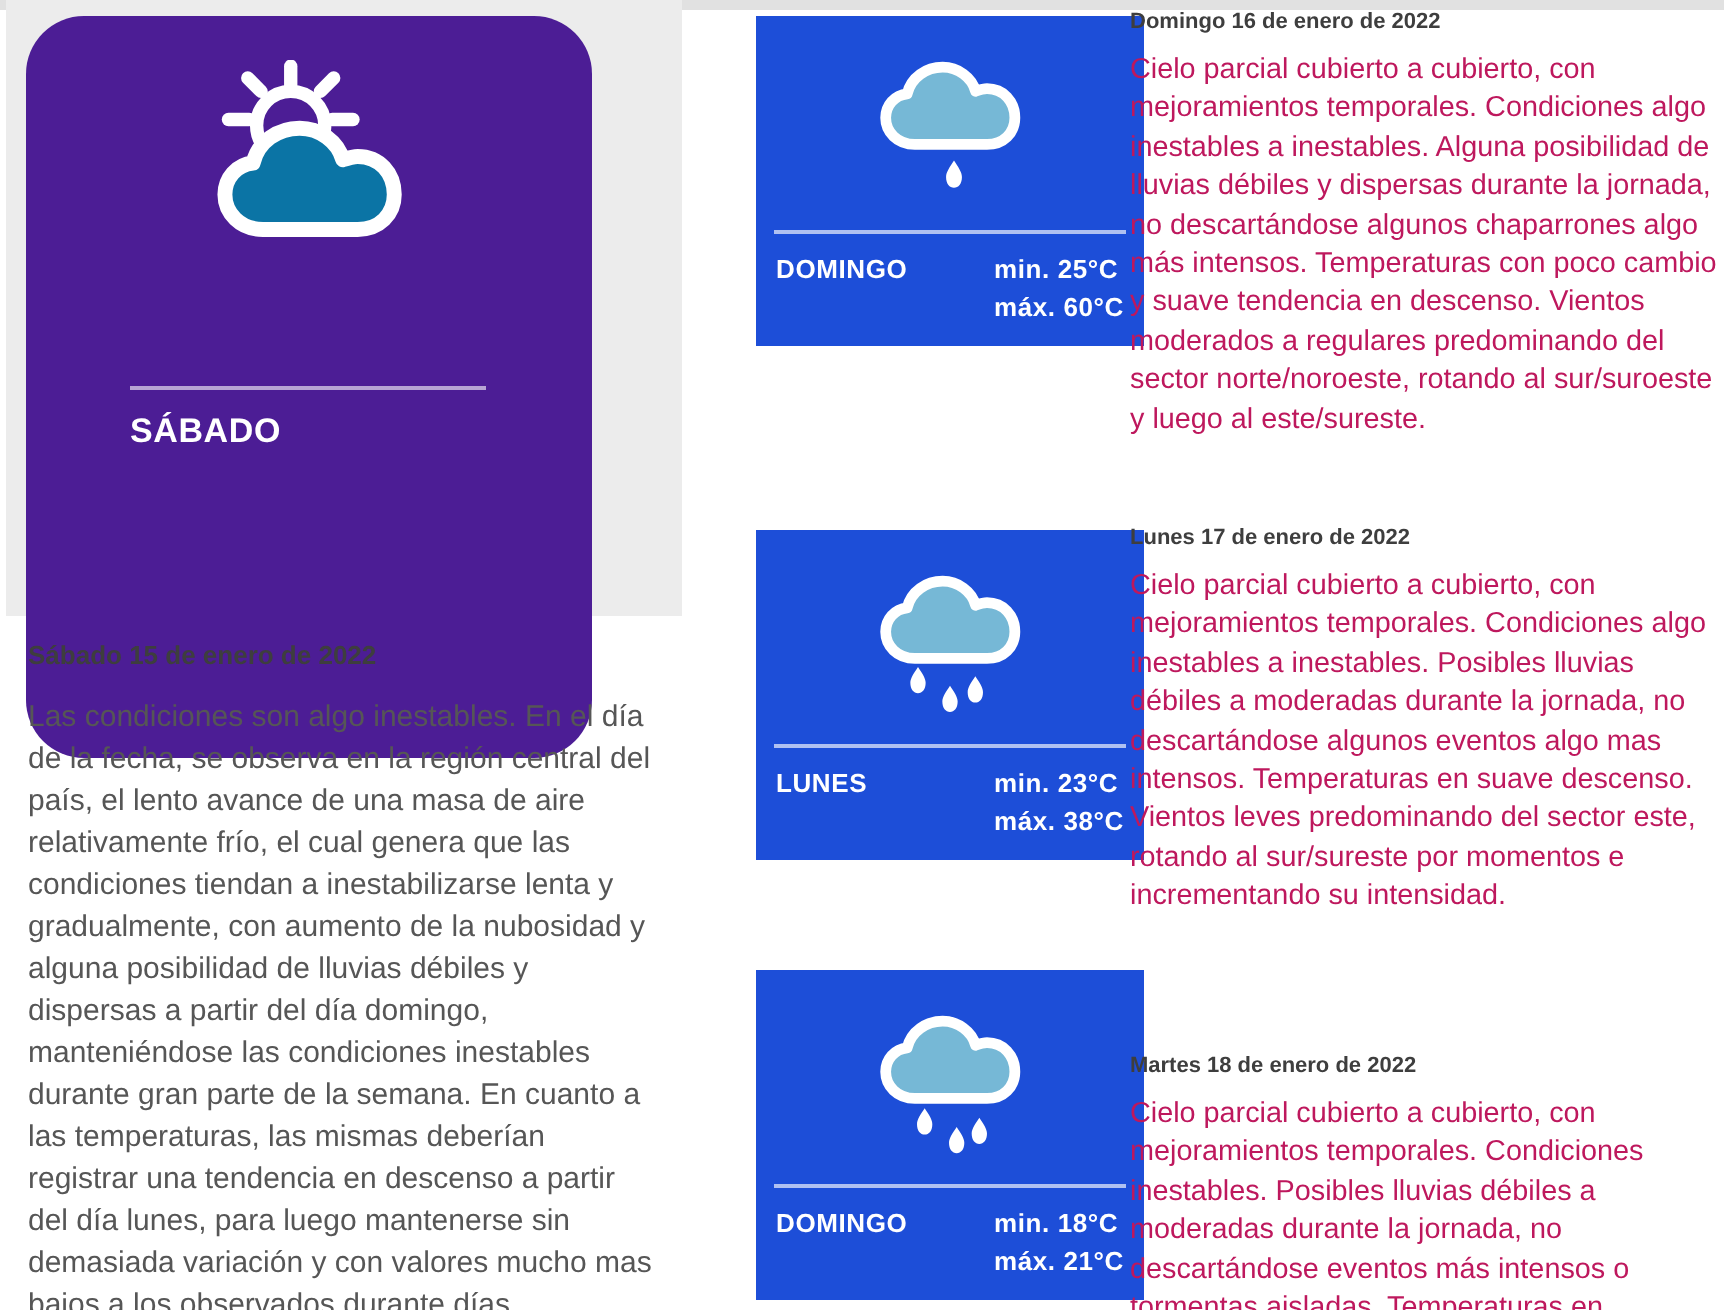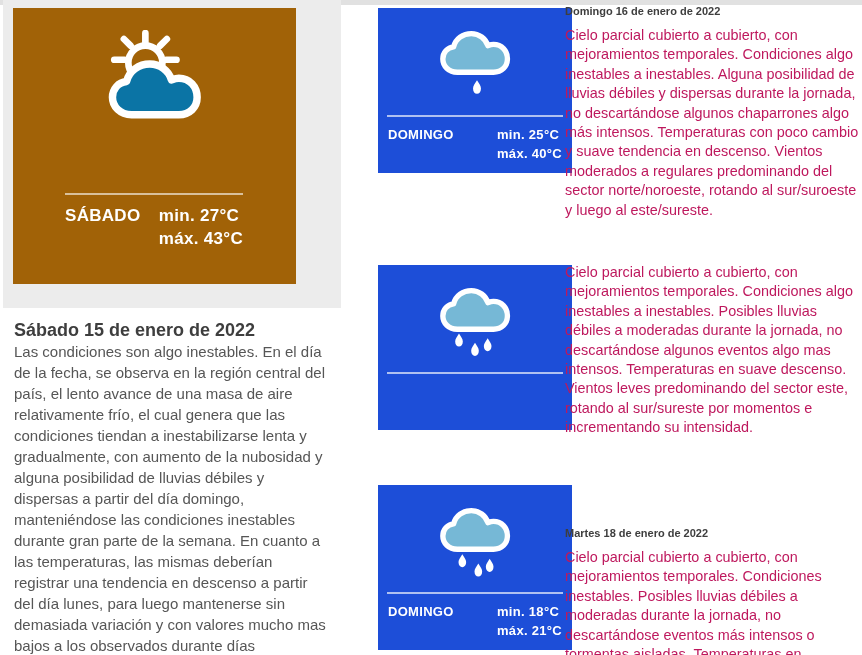--- a/index.html
+++ b/index.html
@@ -8,22 +8,22 @@
     background:#ffffff;
     font-family:"Liberation Sans", sans-serif;
     -webkit-font-smoothing:antialiased;
   }
 
   .top-strip { position:absolute; left:0; top:0; width:862px; height:5px; background:#e1e1e1; }
   .left-panel { position:absolute; left:3px; top:0; width:338px; height:308px; background:#ececec; }
 
   
   .featured-card {
-    position:absolute; left:13px; top:8px; width:283px; height:276px;
-    background:#a16207; cursor:pointer;
+    position:absolute; left:13px; top:8px; width:283px; height:371px;
+    background:#4c1d95; cursor:pointer;border-radius:29px;
   }
   .featured-icon-wrap { position:absolute; left:0; right:0; top:22px; display:flex; justify-content:center; }
   .featured-divider { position:absolute; left:52px; right:53px; top:185px; height:2px; background:rgba(255,255,255,0.6); }
   .featured-label-row {
     position:absolute; left:52px; right:53px; top:196px;
     display:flex; justify-content:space-between;
     color:#ffffff; font-weight:bold; font-size:17px; line-height:23px; letter-spacing:0.3px;
   }
   .temps { text-align:left; }
 
@@ -39,21 +39,21 @@
     display:flex; justify-content:space-between;
     color:#ffffff; font-weight:bold; font-size:13px; line-height:19px; letter-spacing:0.3px;
   }
 
   
   .article { position:absolute; }
   .article h3 { margin:0 0 9px 0; font-size:11px; font-weight:bold; color:#3e3e3e; }
   .article p  { margin:0; font-size:14.4px; line-height:19.4px; color:#be185d; }
 
   .featured-article { left:14px; top:320px; width:313px; height:335px; overflow:hidden; }
-  .featured-article h3 { font-size:18px; margin-bottom:0; }
+  .featured-article h3 { font-size:13px; margin-bottom:13px; }
   .featured-article p { font-size:15px; line-height:21px; color:#565656; }
 
   .sec-domingo-text { left:565px; top:5px;   width:297px; }
   .sec-lunes-text   { left:565px; top:263px; width:297px; }
   .sec-martes-text  { left:565px; top:491px; width:297px; height:164px; overflow:hidden;margin-top:36px; }
 
   .card-domingo { top:8px; }
   .card-lunes   { top:265px; }
   .card-martes  { top:485px; }
 
@@ -80,21 +80,20 @@
       <line class="ray" x1="100" y1="40" x2="114" y2="40"></line>
       <circle class="sun-stroke" cx="72" cy="44" r="23" stroke-width="9"></circle>
       <g transform="translate(22,38) scale(1.12)">
         <path class="cloud-featured" stroke-width="9" stroke-linejoin="round" d="M28 68 C14 68 5 58 5 47 C5 37 12 29 22 28 C25 15 37 7 50 7 C62 7 73 15 76 26 C79 25 82 24 85 24 C98 24 107 34 107 47 C107 59 98 68 85 68 Z"></path>
       </g>
     </svg>
   </div>
   <div class="featured-divider"></div>
   <div class="featured-label-row">
     <span>SÁBADO</span>
-    <span class="temps"><span>min. 27°C</span><br><span>máx. 43°C</span></span>
   </div>
 </div>
 
 <div class="article featured-article">
   <h3>Sábado 15 de enero de 2022</h3>
   <p>Las condiciones son algo inestables. En el día de la fecha, se observa en la región central del país, el lento avance de una masa de aire relativamente frío, el cual genera que las condiciones tiendan a inestabilizarse lenta y gradualmente, con aumento de la nubosidad y alguna posibilidad de lluvias débiles y dispersas a partir del día domingo, manteniéndose las condiciones inestables durante gran parte de la semana. En cuanto a las temperaturas, las mismas deberían registrar una tendencia en descenso a partir del día lunes, para luego mantenerse sin demasiada variación y con valores mucho mas bajos a los observados durante días anteriores. De</p>
 </div>
 
 <div class="day-card card-domingo">
   <div class="day-icon-wrap">
@@ -103,21 +102,21 @@
         <path class="cloud-day" stroke-width="8.5" stroke-linejoin="round" d="M28 68 C14 68 5 58 5 47 C5 37 12 29 22 28 C25 15 37 7 50 7 C62 7 73 15 76 26 C79 25 82 24 85 24 C98 24 107 34 107 47 C107 59 98 68 85 68 Z"></path>
       </g>
       <g transform="translate(63,92) scale(0.85)">
         <path class="drop" d="M0 -11 C3.5 -5.5 7 -1 7 3.5 C7 9.5 3.9 13 0 13 C-3.9 13 -7 9.5 -7 3.5 C-7 -1 -3.5 -5.5 0 -11 Z"></path>
       </g>
     </svg>
   </div>
   <div class="day-divider"></div>
   <div class="day-label-row">
     <span>DOMINGO</span>
-    <span class="temps"><span>min. 25°C</span><br><span>máx. 40°C</span></span>
+    <span class="temps"><span>min. 25°C</span><br><span>máx. 60°C</span></span>
   </div>
 </div>
 
 <div class="article sec-domingo-text">
   <h3>Domingo 16 de enero de 2022</h3>
   <p>Cielo parcial cubierto a cubierto, con mejoramientos temporales. Condiciones algo inestables a inestables. Alguna posibilidad de lluvias débiles y dispersas durante la jornada, no descartándose algunos chaparrones algo más intensos. Temperaturas con poco cambio y suave tendencia en descenso. Vientos moderados a regulares predominando del sector norte/noroeste, rotando al sur/suroeste y luego al este/sureste.</p>
 </div>
 
 <div class="day-card card-lunes">
   <div class="day-icon-wrap">
@@ -130,23 +129,28 @@
       </g>
       <g transform="translate(60,100) scale(0.82)">
         <path class="drop" d="M0 -11 C3.5 -5.5 7 -1 7 3.5 C7 9.5 3.9 13 0 13 C-3.9 13 -7 9.5 -7 3.5 C-7 -1 -3.5 -5.5 0 -11 Z"></path>
       </g>
       <g transform="translate(79,93) scale(0.82)">
         <path class="drop" d="M0 -11 C3.5 -5.5 7 -1 7 3.5 C7 9.5 3.9 13 0 13 C-3.9 13 -7 9.5 -7 3.5 C-7 -1 -3.5 -5.5 0 -11 Z"></path>
       </g>
     </svg>
   </div>
   <div class="day-divider"></div>
+  <div class="day-label-row">
+    <span>LUNES</span>
+    <span class="temps"><span>min. 23°C</span><br><span>máx. 38°C</span></span>
+  </div>
 </div>
 
 <div class="article sec-lunes-text">
+  <h3>Lunes 17 de enero de 2022</h3>
   <p>Cielo parcial cubierto a cubierto, con mejoramientos temporales. Condiciones algo inestables a inestables. Posibles lluvias débiles a moderadas durante la jornada, no descartándose algunos eventos algo mas intensos. Temperaturas en suave descenso. Vientos leves predominando del sector este, rotando al sur/sureste por momentos e incrementando su intensidad.</p>
 </div>
 
 <div class="day-card card-martes">
   <div class="day-icon-wrap">
     <svg width="80" height="77" viewBox="0 0 120 115">
       <g transform="translate(7,6) scale(0.95)">
         <path class="cloud-day" stroke-width="8.5" stroke-linejoin="round" d="M28 68 C14 68 5 58 5 47 C5 37 12 29 22 28 C25 15 37 7 50 7 C62 7 73 15 76 26 C79 25 82 24 85 24 C98 24 107 34 107 47 C107 59 98 68 85 68 Z"></path>
       </g>
       <g transform="translate(41,87) scale(0.82)">

